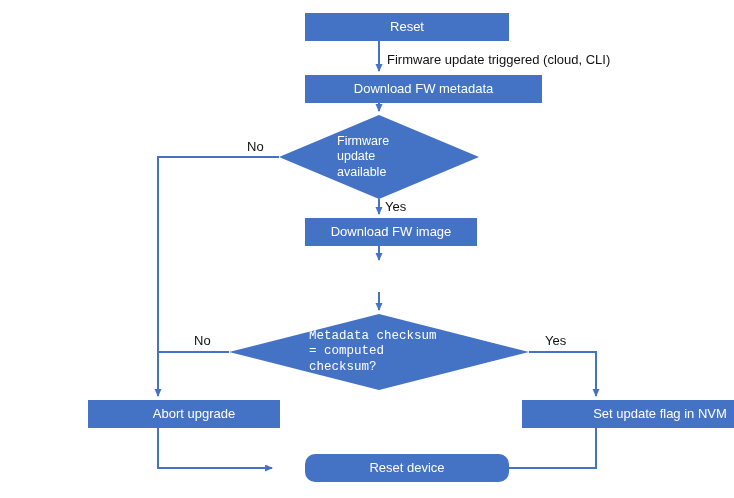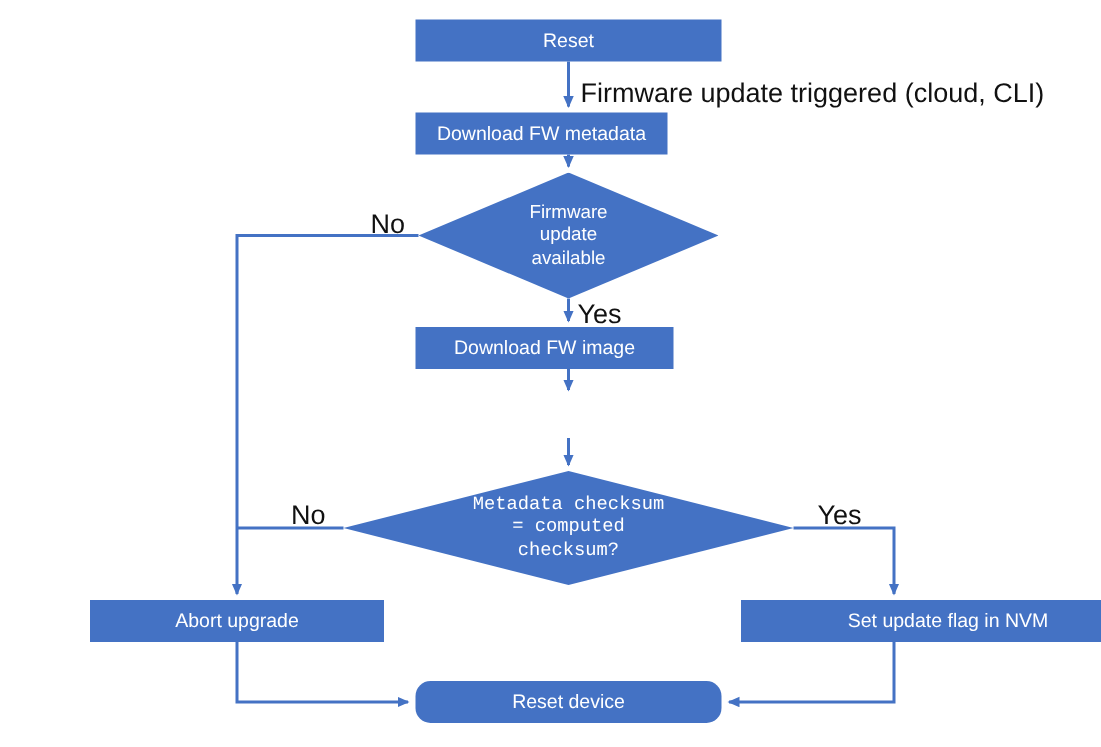--- a/index.html
+++ b/index.html
@@ -19,35 +19,35 @@
   .connectors{position:absolute;left:0;top:0;}
   .connector{fill:none;stroke:var(--arrow-color);stroke-width:2;}
   .arrowhead{fill:var(--arrow-color);}
   .node{
     position:absolute;
     background:var(--node-fill);
     color:var(--node-text);
     display:flex;align-items:center;justify-content:center;
     font-size:13px;line-height:1.2;text-align:center;
   }
-  .rect{height:28px;}
+  .rect{height:28px;margin-left:28px;}
   .diamond{
     position:absolute;
     background:var(--node-fill);
     clip-path:polygon(50% 0,100% 50%,50% 100%,0 50%);
     display:flex;align-items:center;justify-content:center;
   }
   .diamond .diamond-text{
     color:var(--node-text);
-    font-size:12.5px;line-height:1.25;text-align:center;
+    font-size:12.5px;line-height:1.25;
   }
   .edge-label{
     position:absolute;
     color:var(--label-text);
-    font-size:18px;line-height:1.2;
+    font-size:13px;line-height:1.2;
     white-space:nowrap;
     text-align:center;
   }
 </style>
 </head>
 <body>
 
 <div class="canvas">
 
   <svg class="connectors" width="734" height="498">
@@ -67,21 +67,21 @@
     <polyline class="connector" points="158,428 158,468 272,468" marker-end="url(#arrow)"></polyline>
     <polyline class="connector" points="596,428 596,468 486,468" marker-end="url(#arrow)"></polyline>
   </svg>
 
   <div class="node rect" style="left:277px;top:13px;width:204px;">
     <span>Reset</span>
   </div>
 
   <div class="edge-label" style="left:387px;top:52px;">Firmware update triggered (cloud, CLI)</div>
 
-  <div class="node rect" style="left:277px;top:75px;width:168px;text-align:center;">
+  <div class="node rect" style="left:277px;top:75px;width:237px;text-align:center;">
     <span>Download FW metadata</span>
   </div>
 
   <div class="diamond" style="left:279px;top:115px;width:200px;height:84px;">
     <div class="diamond-text" style="width:84px;">Firmware update available</div>
   </div>
 
   <div class="edge-label" style="left:247px;top:139px;">No</div>
 
   <div class="edge-label" style="left:385px;top:199px;">Yes</div>
@@ -92,21 +92,21 @@
 
 
   <div class="diamond" style="left:229px;top:314px;width:300px;height:76px;">
     <div class="diamond-text" style="width:140px;font-family:Liberation Mono, monospace;">Metadata checksum = computed checksum?</div>
   </div>
 
   <div class="edge-label" style="left:194px;top:333px;">No</div>
 
   <div class="edge-label" style="left:545px;top:333px;">Yes</div>
 
-  <div class="node rect" style="left:60px;top:400px;width:196px;">
+  <div class="node rect" style="left:60px;top:400px;width:172px;padding-left:20px;">
     <span>Abort upgrade</span>
   </div>
 
   <div class="node rect" style="left:494px;top:400px;width:204px;padding-left:36px;">
     <span>Set update flag in NVM</span>
   </div>
 
   <div class="node rect" style="left:277px;top:454px;width:204px;border-radius:10px;">
     <span>Reset device</span>
   </div>

